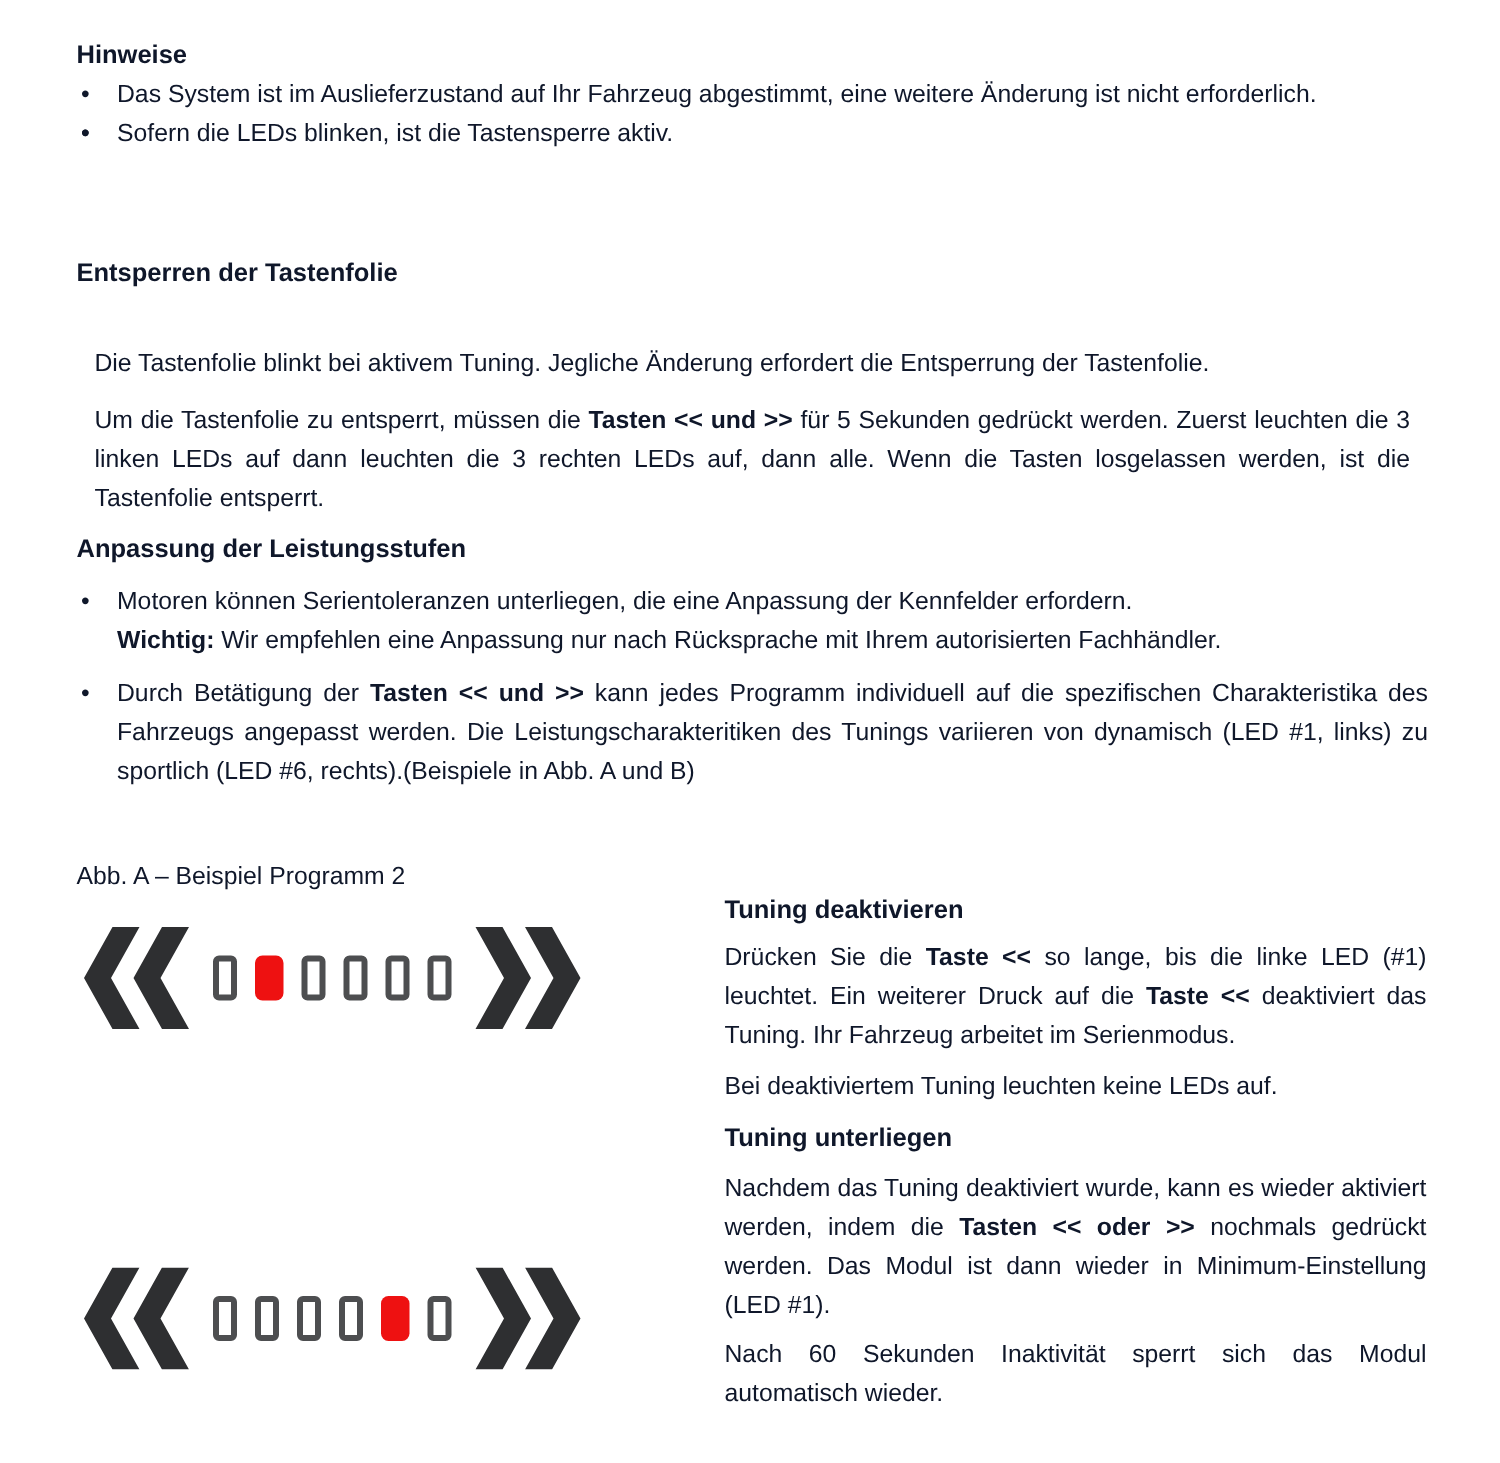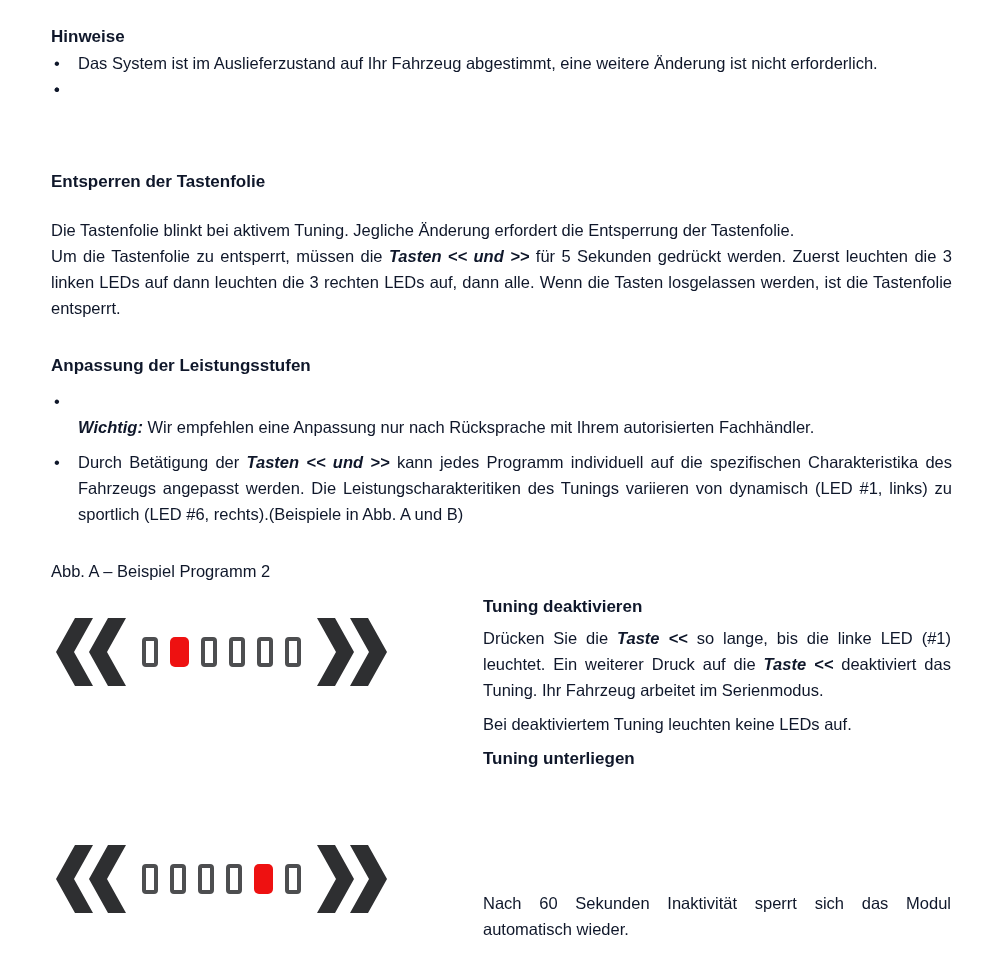--- a/index.html
+++ b/index.html
@@ -9,25 +9,25 @@
     background:#ffffff;
     font-family:"Liberation Sans","DejaVu Sans",sans-serif;
     font-size:16.5px;
     line-height:26px;
     color:#1d1d1d;
     overflow:hidden;
   }
   .abs{position:absolute;margin:0;}
   h3.abs{font-size:17px;font-weight:bold;line-height:26px;}
   .just{text-align:justify;}
-  p{margin:0;}
+  p{margin:12px;}
   .bullet-item{position:relative;padding-left:27px;}
   .bullet-item .dot{position:absolute;left:3px;top:0;}
   .mb8{margin-bottom:9px;}
-  b{font-weight:bold;font-style:italic;}
+  b{font-weight:bold;}
   
   .figure{
     display:flex;align-items:center;justify-content:space-between;
     width:332px;height:72px;
   }
   .chev{width:70px;height:68px;flex:0 0 auto;}
   .chev polygon{fill:var(--chevron,#2e2f31);}
   .chev-right{transform:scaleX(-1);width:72px;}
   .led-strip{display:flex;align-items:center;gap:12px;}
   .led{
@@ -50,45 +50,46 @@
   <div class="abs" style="left:51px;top:50px;width:901px">
     <div class="bullet-item just">
       <span class="dot">•</span>
       <span>Das System ist im Auslieferzustand auf Ihr Fahrzeug abgestimmt, eine weitere Änderung ist nicht erforderlich.</span>
     </div>
     <div class="bullet-item">
       <span class="dot">•</span>
     </div>
     <div class="bullet-item">
       <span class="dot">•</span>
+      <span>Sofern die LEDs blinken, ist die Tastensperre aktiv.</span>
     </div>
   </div>
 
   <h3 class="abs" style="left:51px;top:169px">Entsperren der Tastenfolie</h3>
 
   <div class="abs" style="left:51px;top:217px;width:901px">
     <p>Die Tastenfolie blinkt bei aktivem Tuning. Jegliche Änderung erfordert die Entsperrung der Tastenfolie.</p>
     <p class="just"><span>Um die Tastenfolie zu entsperrt, müssen die </span><b>Tasten &lt;&lt; und &gt;&gt;</b><span> für 5 Sekunden gedrückt werden. Zuerst leuchten die 3 linken LEDs auf dann leuchten die 3 rechten LEDs auf, dann alle. Wenn die Tasten losgelassen werden, ist die Tastenfolie entsperrt.</span></p>
   </div>
 
   <h3 class="abs" style="left:51px;top:353px">Anpassung der Leistungsstufen</h3>
 
   <div class="abs" style="left:51px;top:388px;width:901px">
     <div class="bullet-item mb8">
       <span class="dot">•</span>
-      <br>
+      <span>Motoren können Serientoleranzen unterliegen, die eine Anpassung der Kennfelder erfordern.</span><br>
       <b>Wichtig:</b><span> Wir empfehlen eine Anpassung nur nach Rücksprache mit Ihrem autorisierten Fachhändler.</span>
     </div>
     <div class="bullet-item just">
       <span class="dot">•</span>
       <span>Durch Betätigung der </span><b>Tasten &lt;&lt; und &gt;&gt;</b><span> kann jedes Programm individuell auf die spezifischen Charakteristika des Fahrzeugs angepasst werden. Die Leistungscharakteritiken des Tunings variieren von dynamisch (LED #1, links) zu sportlich (LED #6, rechts).(Beispiele in Abb. A und B)</span>
     </div>
   </div>
 
-  <p class="abs" style="left:51px;top:558px">Abb. A – Beispiel Programm 2</p>
+  <p class="abs" style="left:51px;top:571px">Abb. A – Beispiel Programm 2</p>
 
   <div class="abs figure" style="left:56px;top:616px">
     <svg class="chev" viewBox="0 0 70 68" aria-hidden="true">
       <polygon points="19,0 37,0 18,34 37,68 19,68 0,34"></polygon>
       <polygon points="52,0 70,0 51,34 70,68 52,68 33,34"></polygon>
     </svg>
     <div class="led-strip">
         <div class="led"></div>
         <div class="led led-active"></div>
         <div class="led"></div>
@@ -123,16 +124,17 @@
   </div>
 
   <h3 class="abs" style="left:483px;top:594px">Tuning deaktivieren</h3>
 
   <p class="abs just" style="left:483px;top:625px;width:468px"><span>Drücken Sie die </span><b>Taste &lt;&lt;</b><span> so lange, bis die linke LED (#1) leuchtet. Ein weiterer Druck auf die </span><b>Taste &lt;&lt;</b><span> deaktiviert das Tuning. Ihr Fahrzeug arbeitet im Serienmodus.</span></p>
 
   <p class="abs" style="left:483px;top:711px;width:468px">Bei deaktiviertem Tuning leuchten keine LEDs auf.</p>
 
   <h3 class="abs" style="left:483px;top:746px">Tuning unterliegen</h3>
 
+  <p class="abs just" style="left:483px;top:779px;width:468px"><span>Nachdem das Tuning deaktiviert wurde, kann es wieder aktiviert werden, indem die </span><b>Tasten &lt;&lt; oder &gt;&gt;</b><span> nochmals gedrückt werden. Das Modul ist dann wieder in Minimum-Einstellung (LED #1).</span></p>
 
   <p class="abs just" style="left:483px;top:890px;width:468px">Nach 60 Sekunden Inaktivität sperrt sich das Modul automatisch wieder.</p>
 
 </div>
 
 </body></html>

